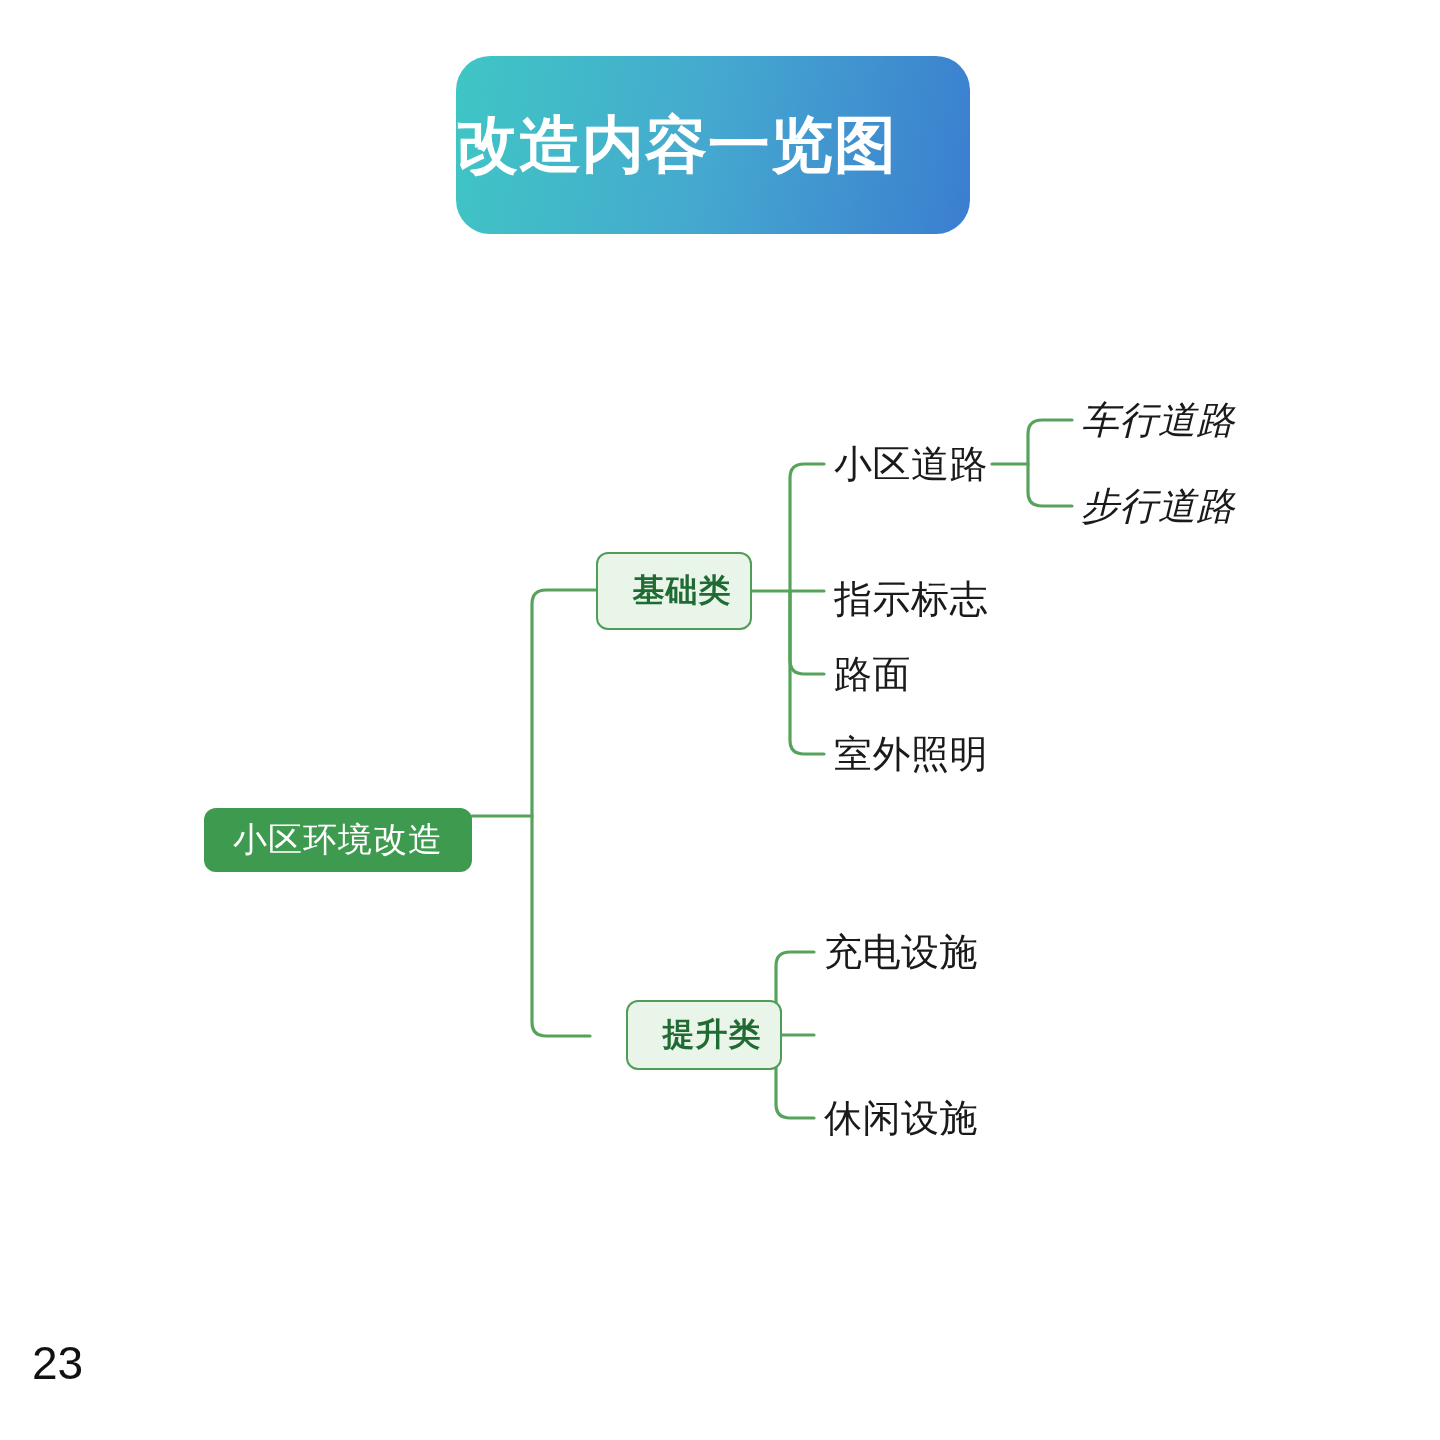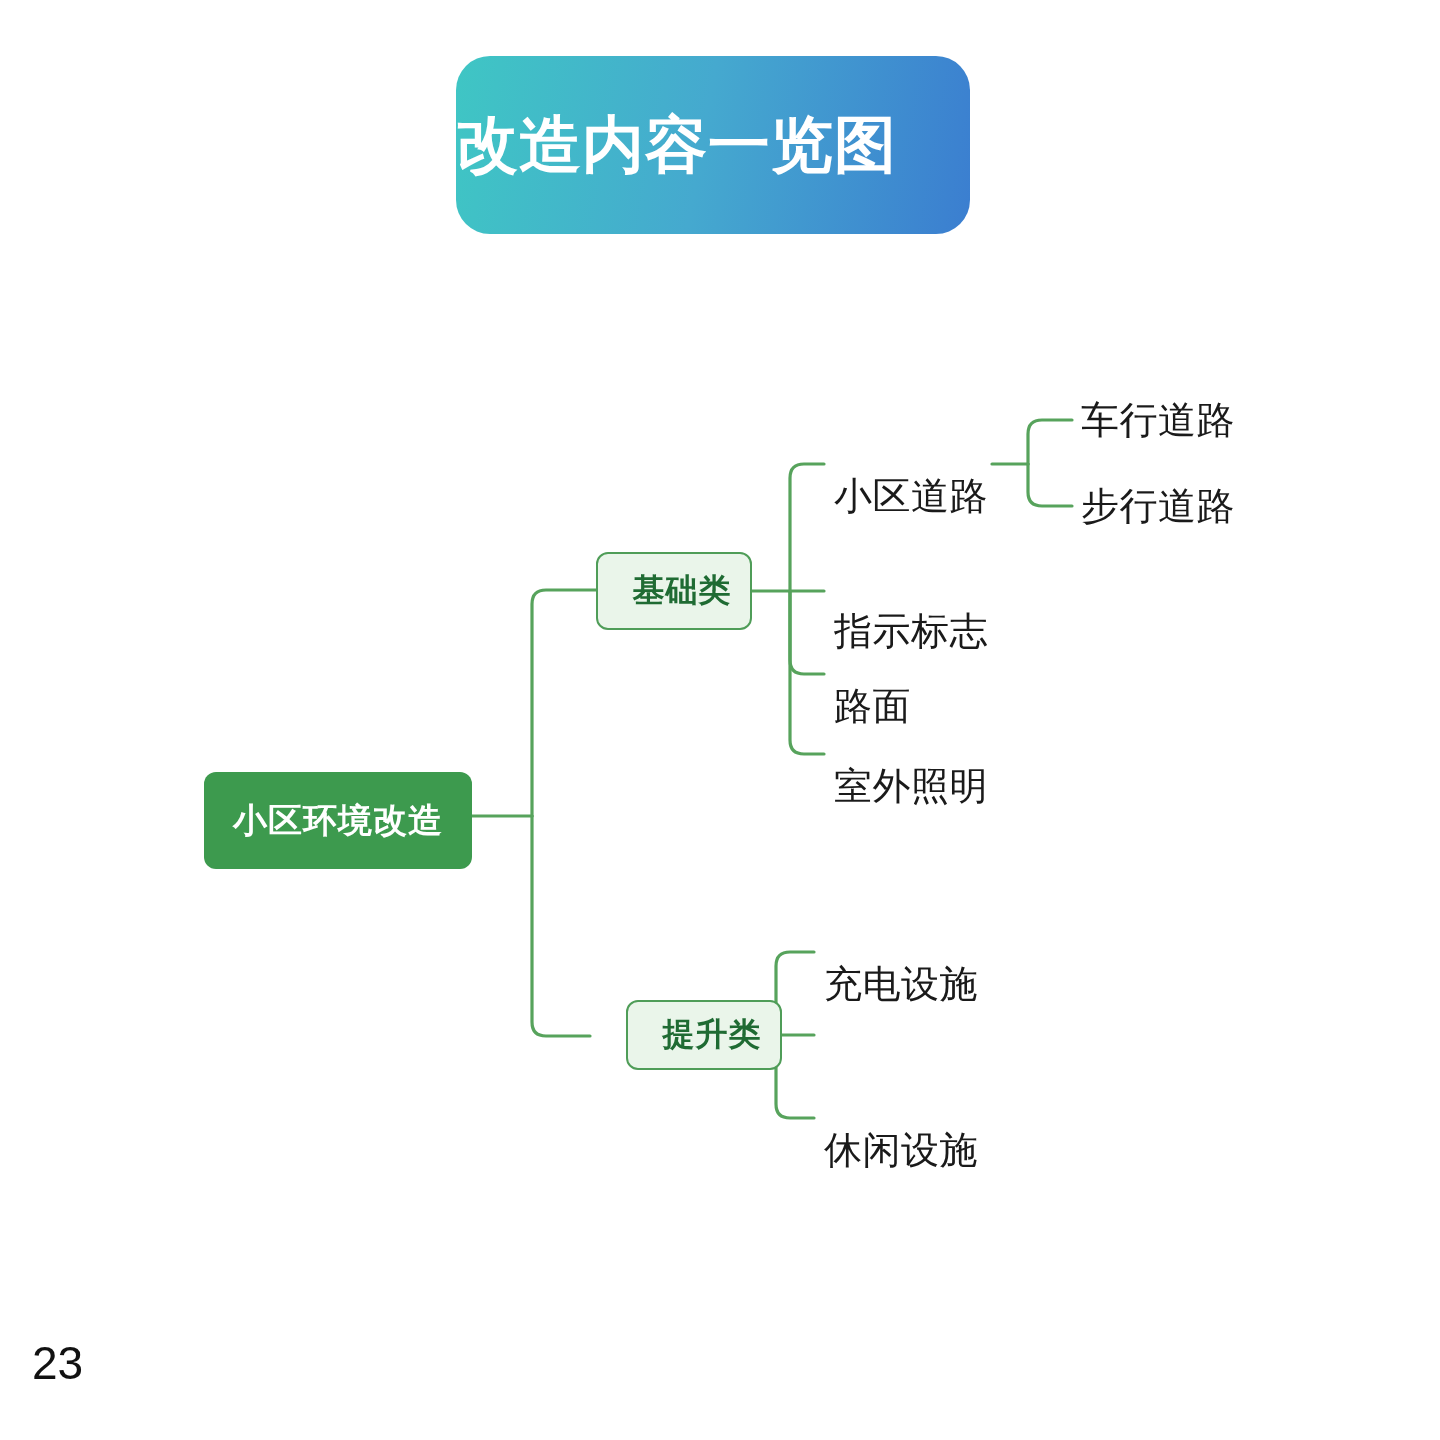--- a/index.html
+++ b/index.html
@@ -61,28 +61,28 @@
     position: absolute;
     box-sizing: border-box;
     display: flex;
     align-items: center;
     justify-content: center;
     white-space: nowrap;
   }
 
   #node-root {
     left: 204px;
-    top: 772px;
+    top: 808px;
     width: 268px;
-    height: 97px;
+    height: 64px;
     border-radius: 12px;
     background: #3d9a4e;
     color: #ffffff;
     font-size: 34px;
-    font-weight: 700;
+    font-weight: 400;
     letter-spacing: 1px;
   }
 
   .node-category {
     background: #eaf5ea;
     border: 2px solid #4f9d58;
     border-radius: 12px;
     color: #1f6b33;
     font-size: 32px;
     font-weight: 700;
@@ -105,31 +105,31 @@
 
   .node-leaf {
     position: absolute;
     color: #1a1a1a;
     font-size: 38px;
     font-weight: 400;
     letter-spacing: 0.5px;
     white-space: nowrap;
     line-height: 1;
     transform: translateY(-50%);
-    margin-top: 32px;
   }
   .node-subleaf {
     position: absolute;
     color: #1a1a1a;
     font-size: 38px;
     font-weight: 400;
     letter-spacing: 0.5px;
     white-space: nowrap;
     line-height: 1;
     transform: translateY(-50%);
+    font-style: italic;
   }
 
   
   #page-number {
     position: absolute;
     left: 0;
     top: 1340px;
     width: 1308px;
     text-align: left;
     font-size: 46px;

